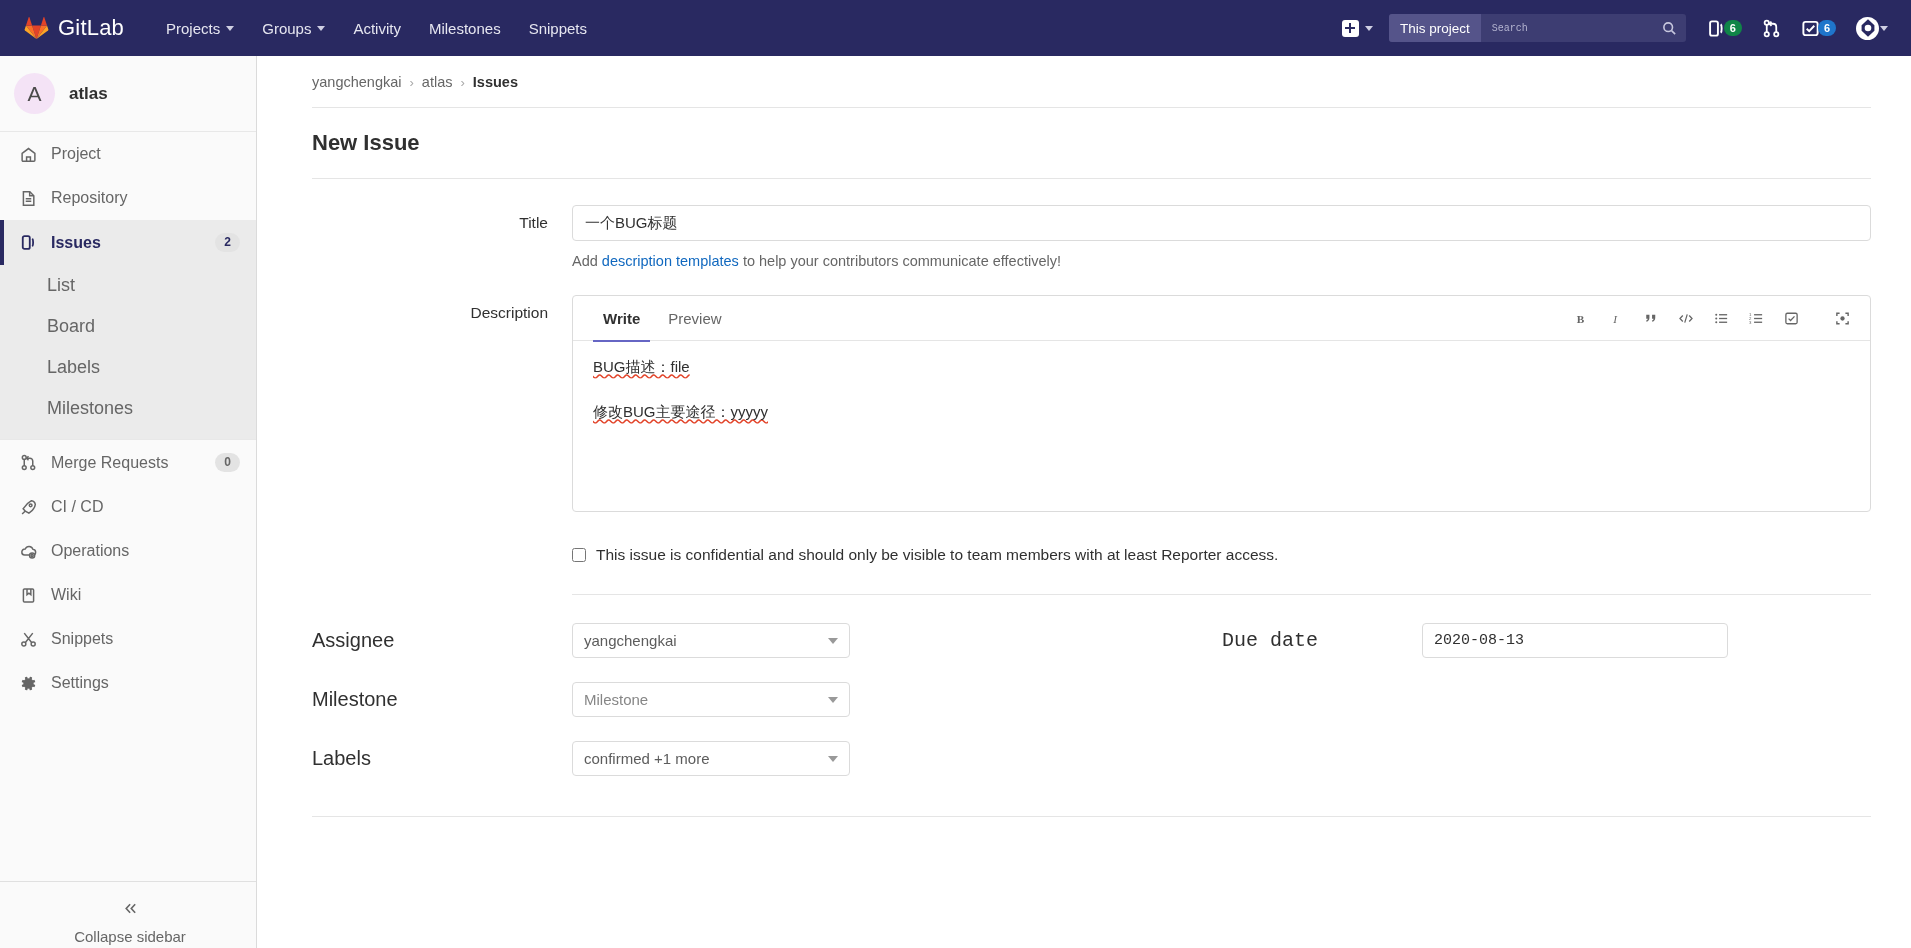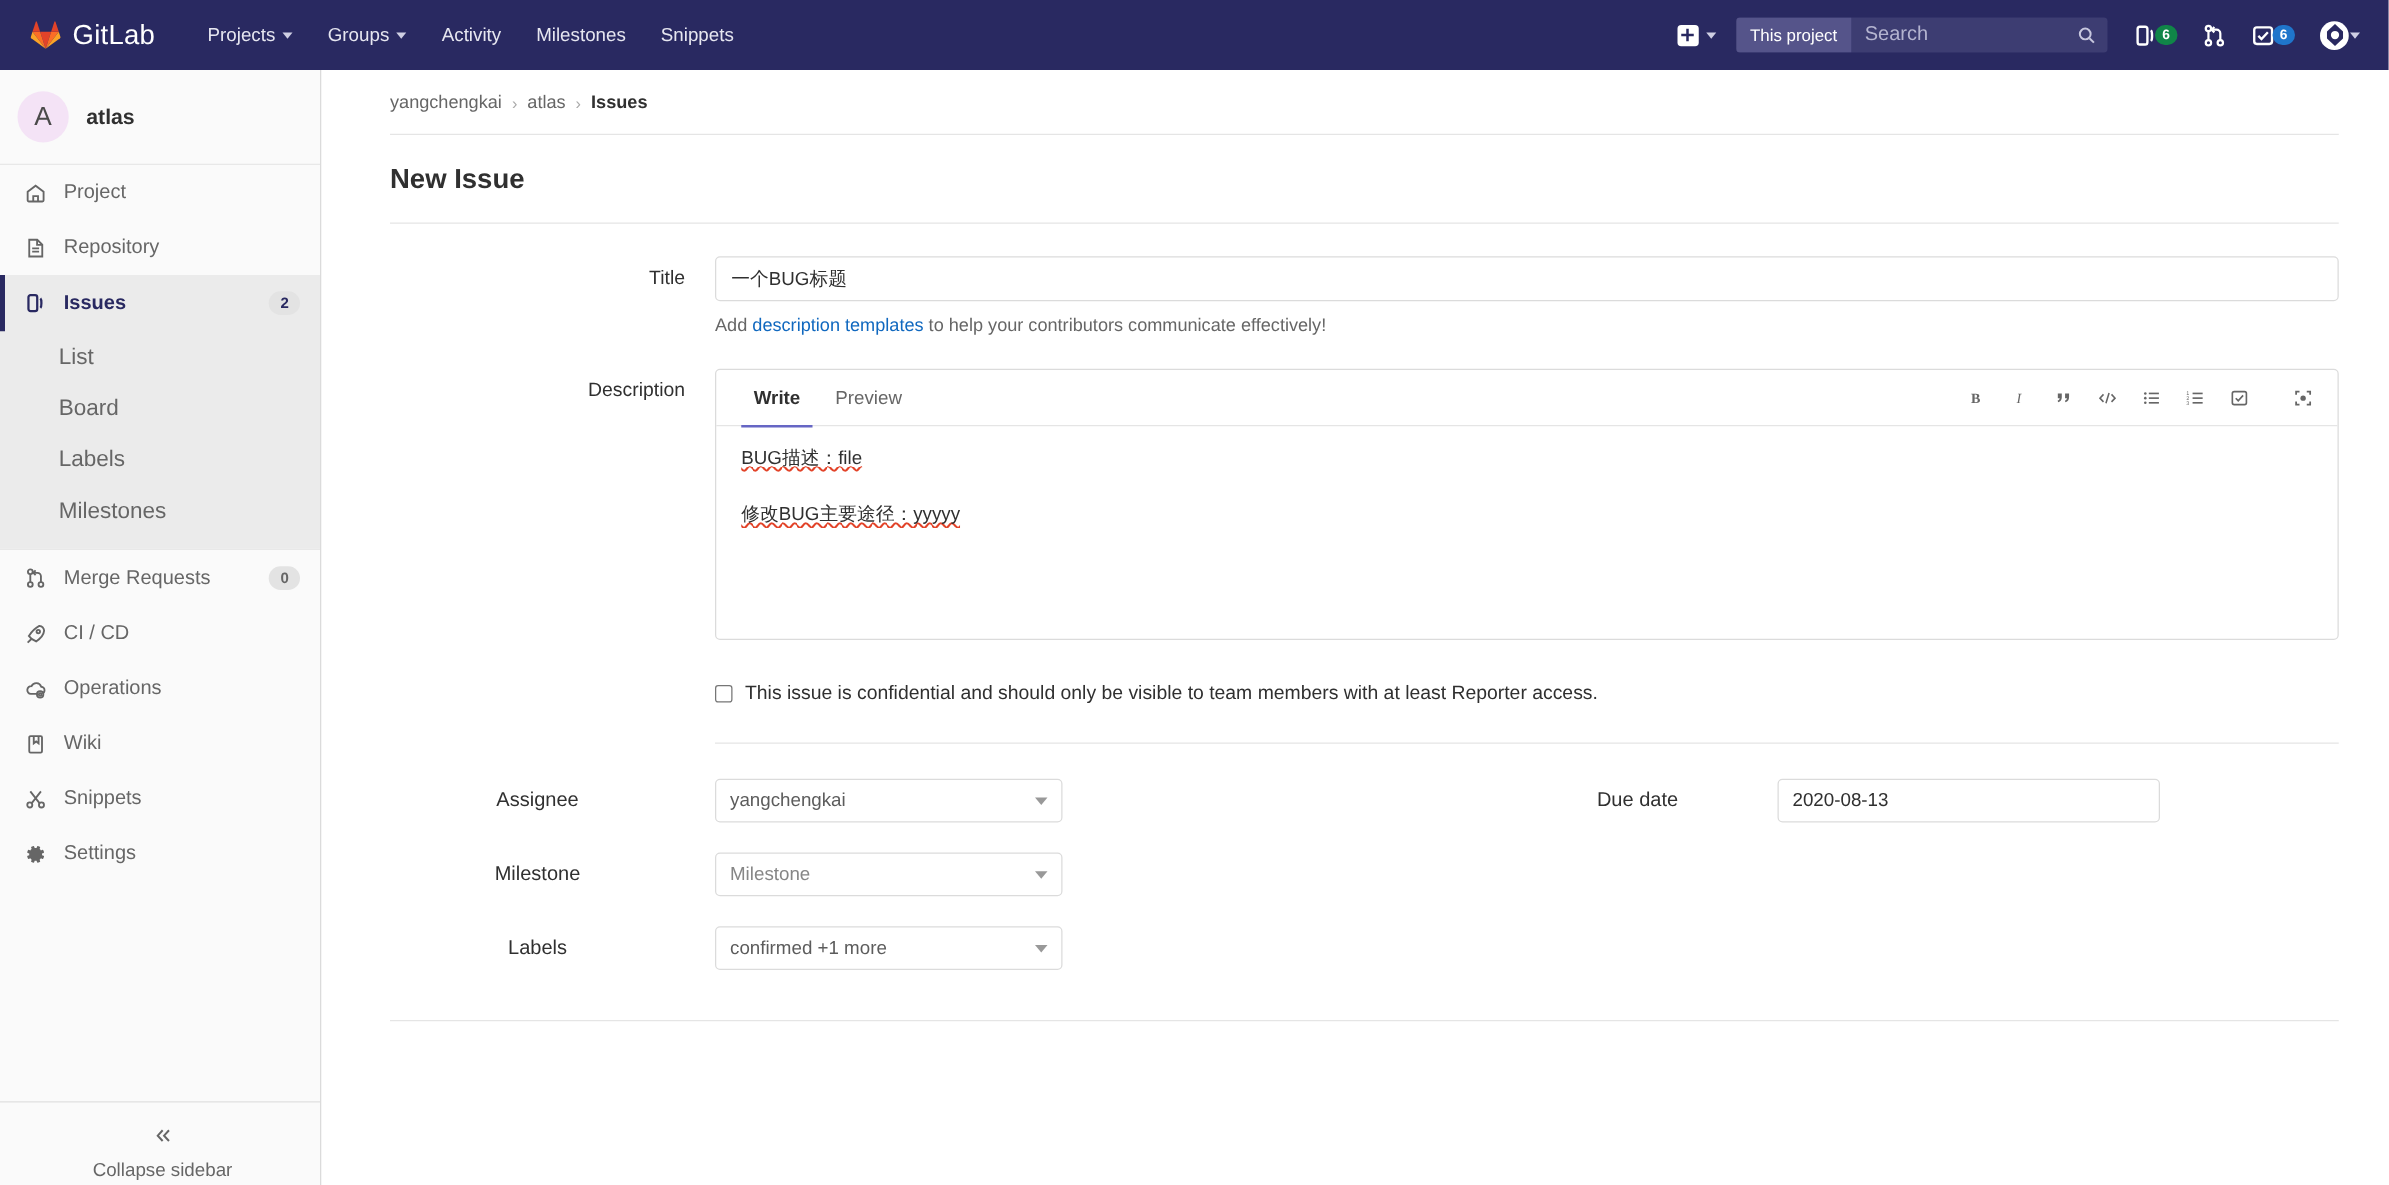--- a/index.html
+++ b/index.html
@@ -46,21 +46,21 @@
     background: #55548a; color: #fff; font-size: 13.5px; padding: 0 11px;
     height: 100%; display: flex; align-items: center; white-space: nowrap;
     cursor: pointer;
   }
   .search-field {
     display: flex; align-items: center; width: 205px; height: 100%;
     padding: 0 9px 0 11px; cursor: text;
   }
   .search-field input {
     background: transparent; border: 0; outline: none; color: #fff;
-    font-size: 16px; width: 100%; font-family: Liberation Sans, sans-serif;
+    font-size: 10px; width: 100%; font-family: Liberation Mono, monospace;
   }
   .search-field input::placeholder { color: #b4b4d0; }
 
   .icon-btn {
     position: relative; display: flex; align-items: center; gap: 1px;
     padding: 7px 9px; border-radius: 3px; cursor: pointer;
   }
   .count-pill {
     font-size: 11px; font-weight: bold; color: #fff; border-radius: 9px;
     padding: 1px 6px; line-height: 14px; margin-left: -3px;
@@ -185,24 +185,24 @@
   .confid-row {
     display: flex; align-items: center; gap: 10px; margin: 34px 0 0 260px;
     padding-bottom: 30px; border-bottom: 1px solid #e5e5e5;
   }
   .confid-row input[type=checkbox] { width: 14px; height: 14px; cursor: pointer; }
   .confid-lbl { font-size: 15.5px; color: #303030; cursor: pointer; }
 
   
   .lower { display: flex; padding-top: 4px; }
   .col-l { width: 910px; flex: none; }
-  .col-r { flex: 1; }
+  .col-r { flex: 1; font-family: Liberation Mono, monospace; }
   .sel-row { display: flex; align-items: center; padding-top: 24px; }
   .sel-lbl {
-    width: 260px; text-align: center; padding-right: 24px; font-size: 16px;
+    width: 260px; text-align: left; padding-right: 24px; font-size: 20px;
     color: #303030; flex: none;
   }
   .sel-lbl.rt { width: 200px; }
   .dropdown {
     width: 278px; height: 35px; border: 1px solid #dbdbdb; border-radius: 4px;
     display: flex; align-items: center; padding: 0 11px; cursor: pointer;
     background: #fff; font-size: 15px;
   }
   .dropdown .dd-val { color: #5c5c5c; flex: 1; }
   .dropdown .dd-val.ph { color: #868686; }

